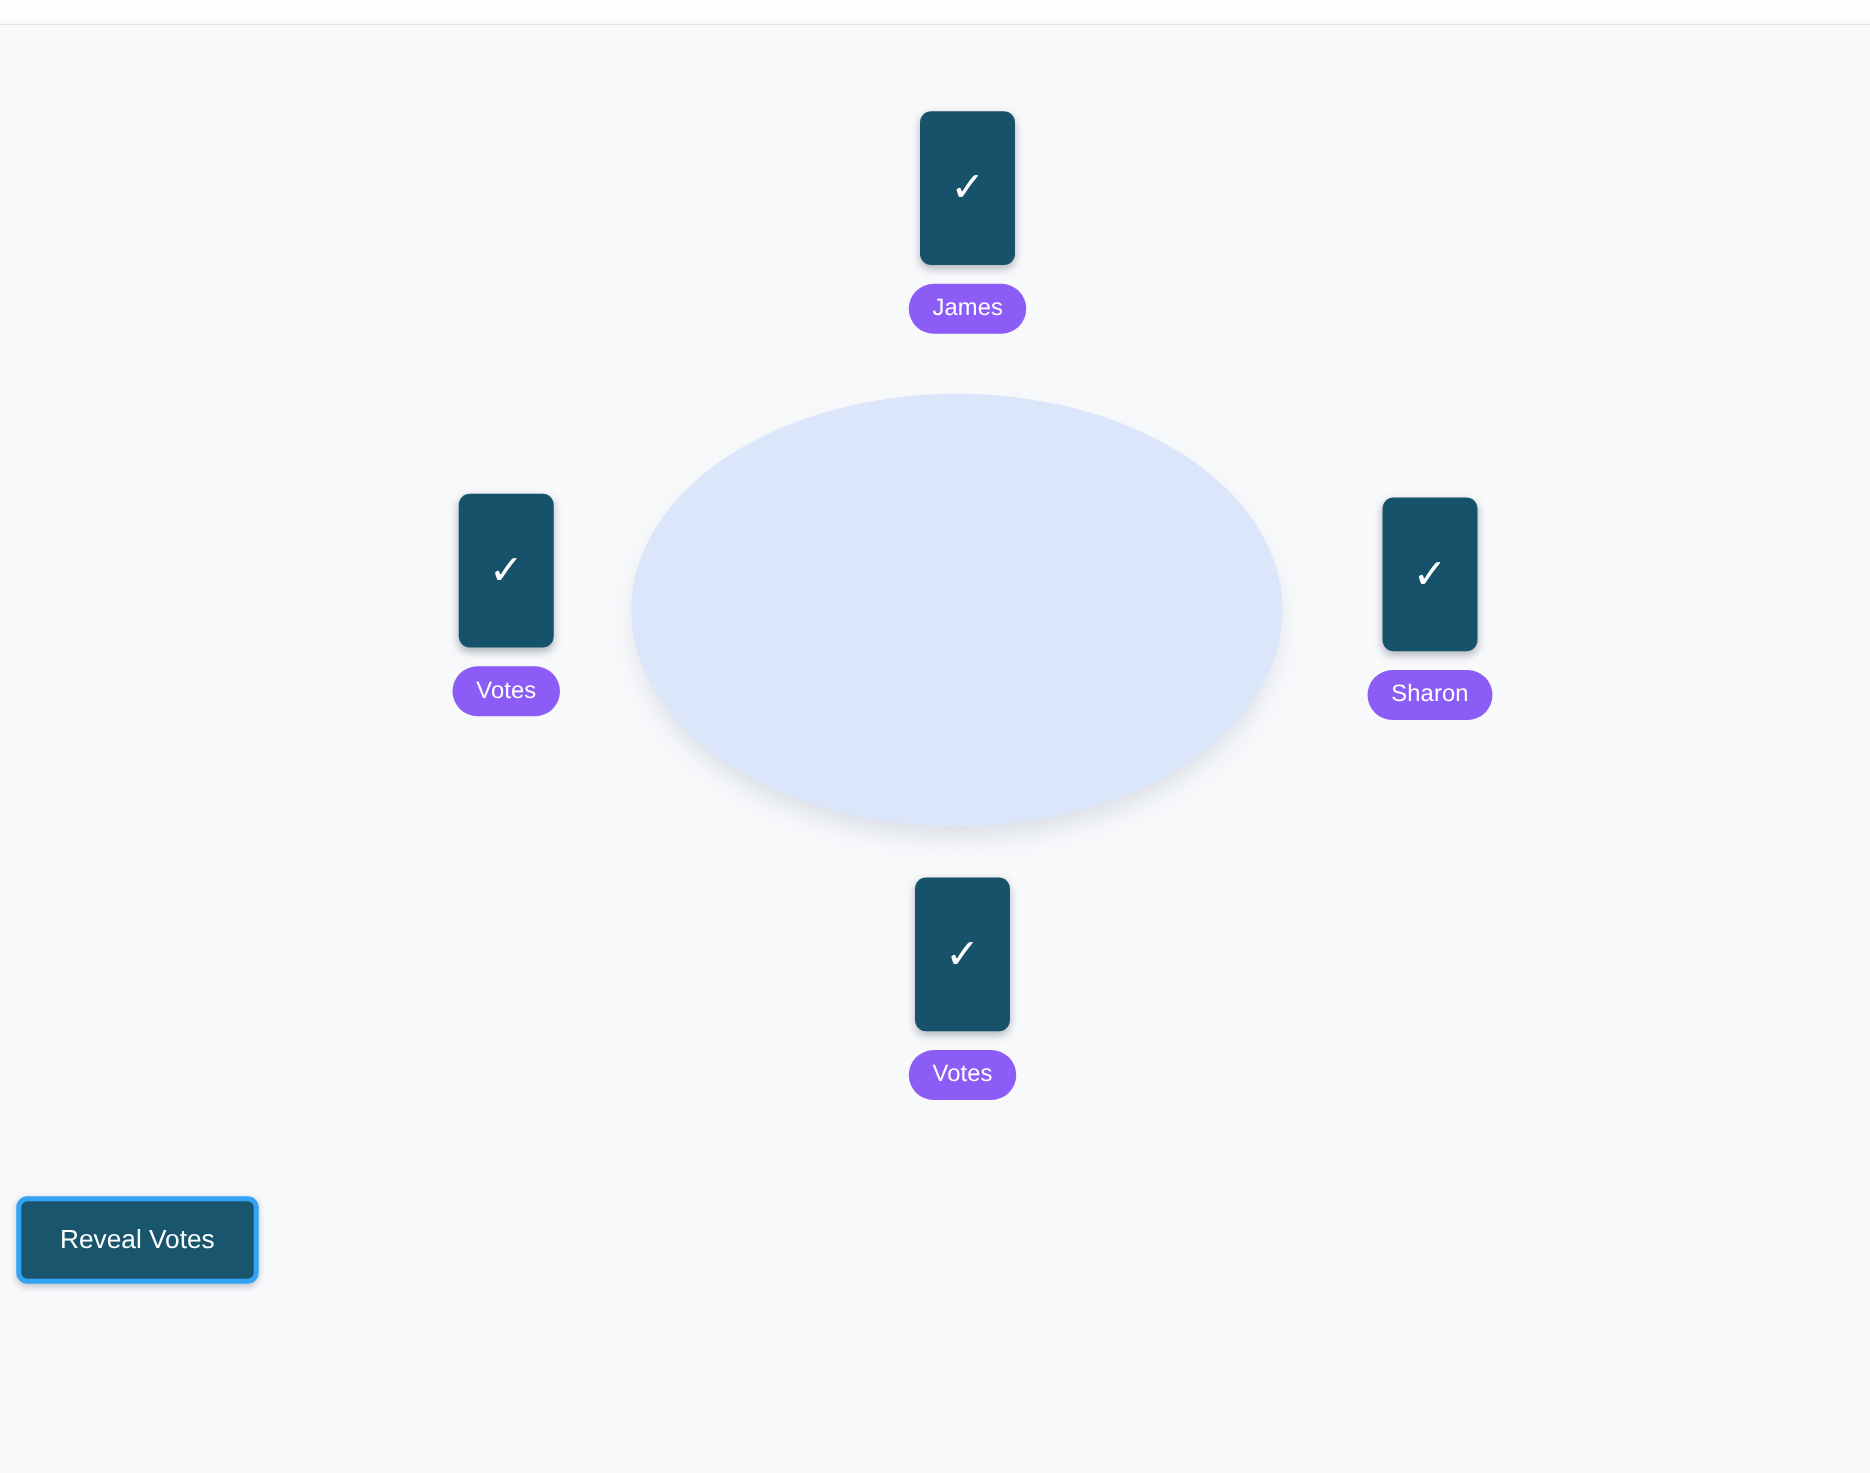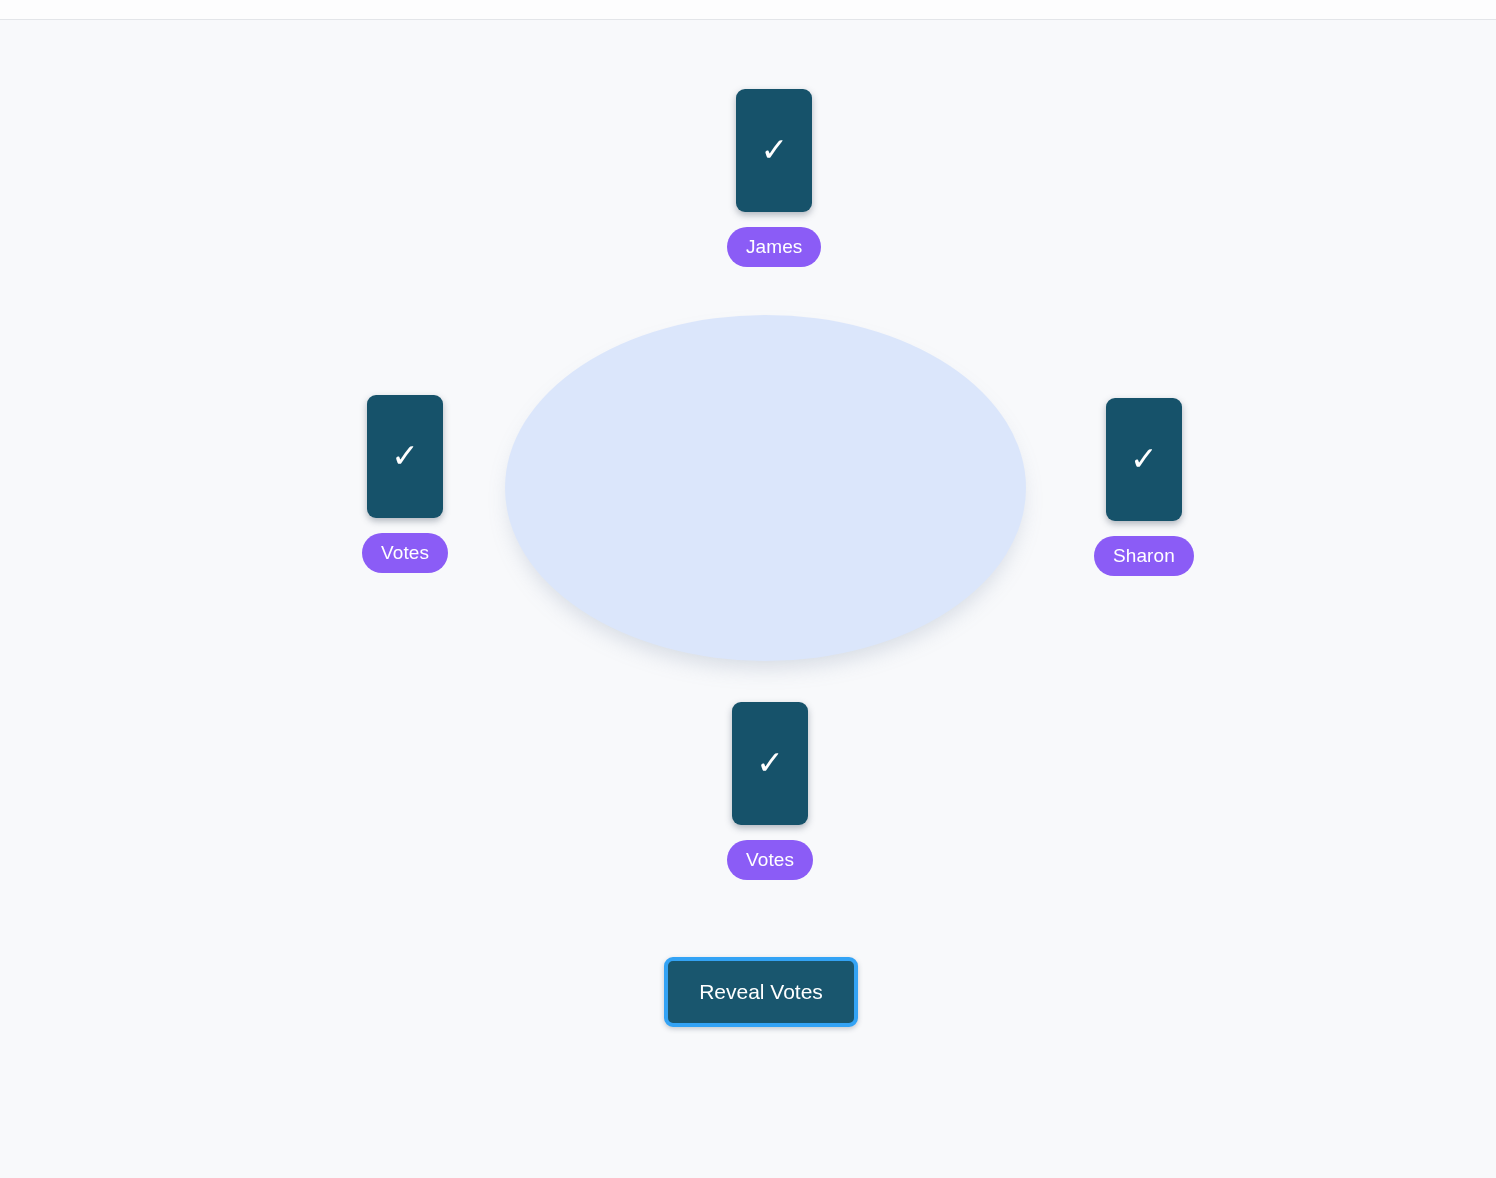--- a/index.html
+++ b/index.html
@@ -94,21 +94,20 @@
     letter-spacing: 0.1px;
   }
 
   
   .reveal-wrap {
     position: absolute;
     left: 0;
     top: 936px;
     width: 1496px;
     display: flex;
-    justify-content: center;
   }
 
   .reveal-button {
     position: relative;
     left: 13px;
     background: #19566e;
     color: #ffffff;
     font-family: "Liberation Sans", sans-serif;
     font-size: 21px;
     line-height: 1;

